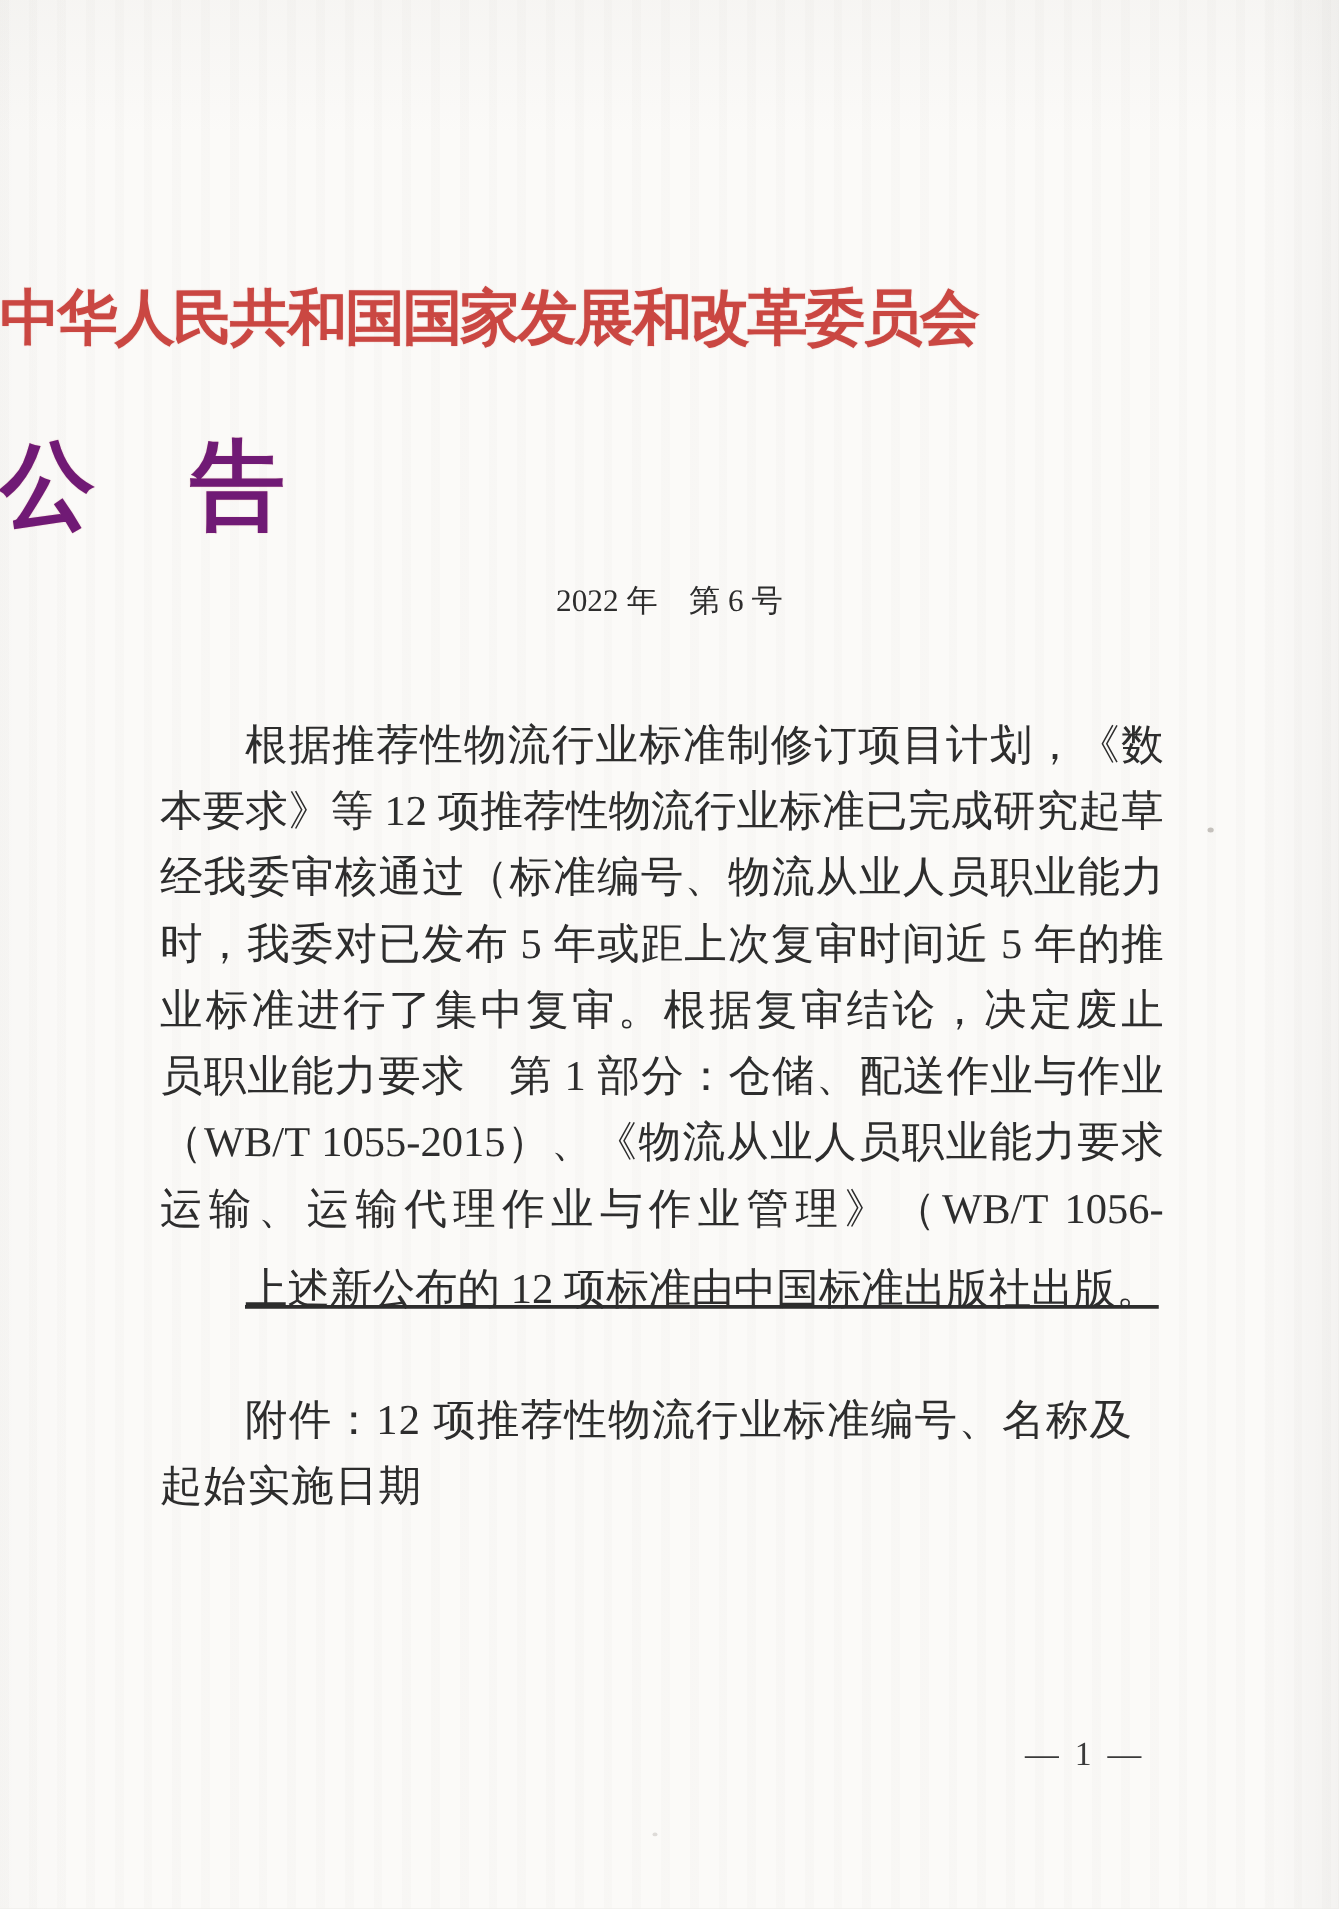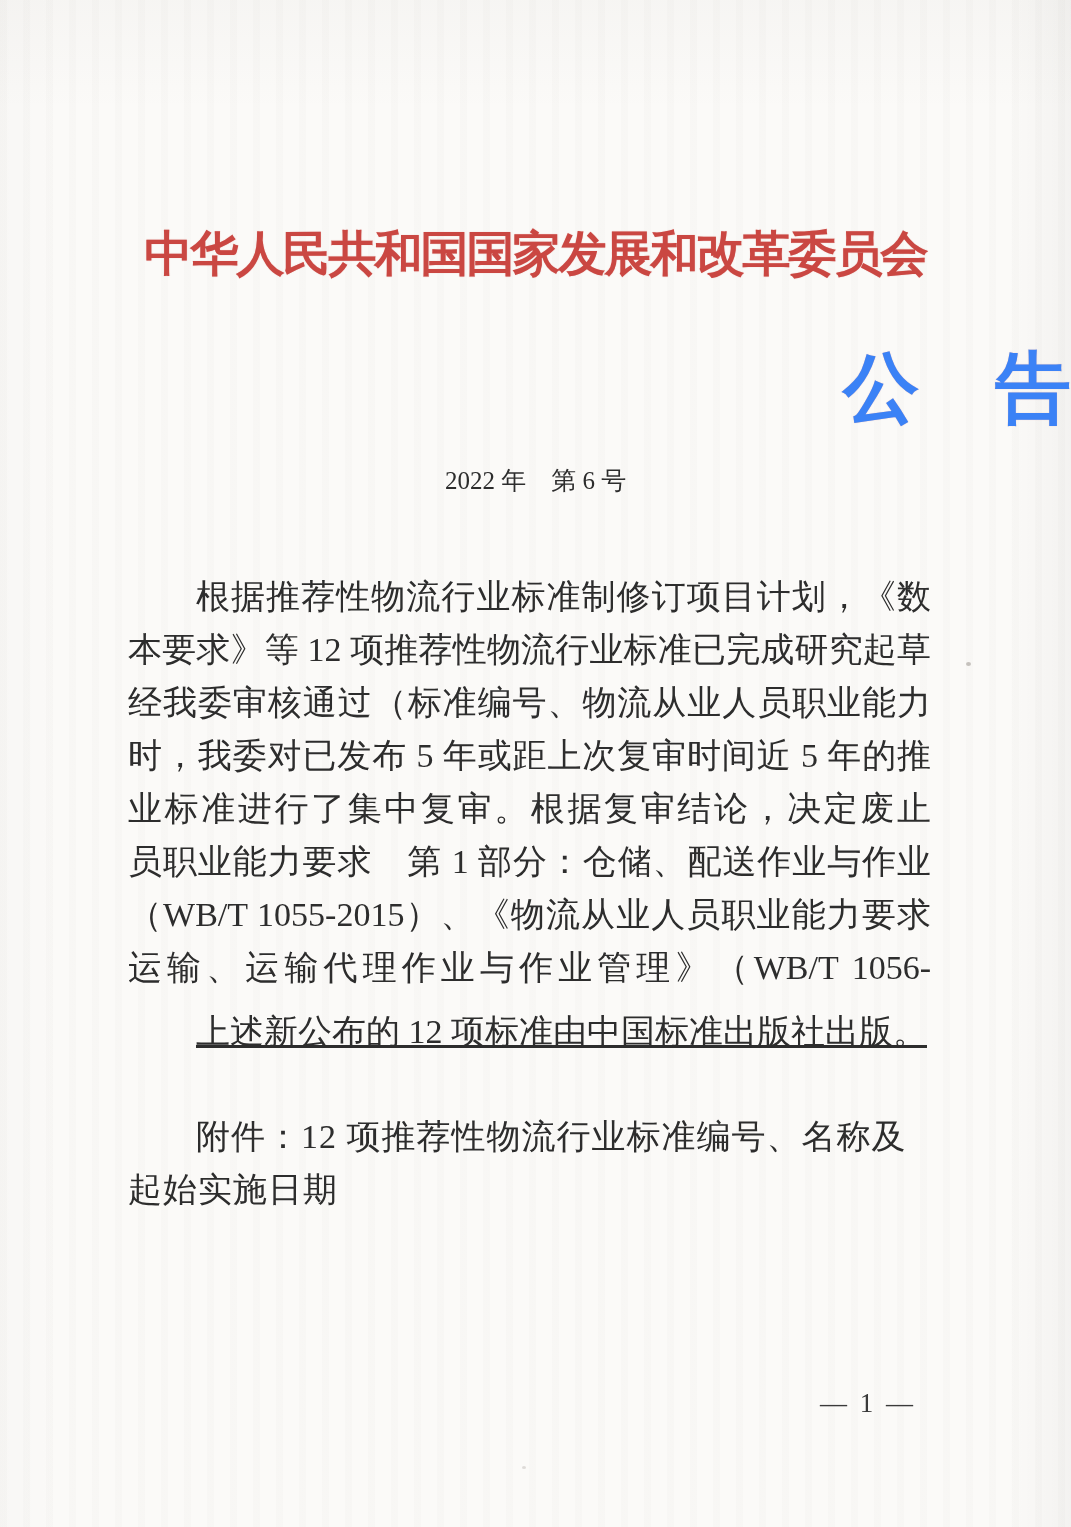--- a/index.html
+++ b/index.html
@@ -26,37 +26,36 @@
       linear-gradient(to right, rgba(0,0,0,0.012), rgba(0,0,0,0) 6%, rgba(0,0,0,0) 94%, rgba(0,0,0,0.03)),
       repeating-linear-gradient(90deg, rgba(120,115,105,0.022) 0 7px, rgba(0,0,0,0) 7px 23px),
       linear-gradient(to bottom, rgba(120,115,105,0.035), rgba(0,0,0,0) 110px);
     pointer-events: none;
   }
   .agency-title {
     position: absolute;
     top: 222px;
     left: 0;
     width: 100%;
-    text-align: center;
     font-size: 48px;
     font-weight: bold;
     letter-spacing: -2px;
     color: #ca4742;
     text-shadow: 0 0 1px rgba(202, 71, 66, 0.45);
     white-space: nowrap;
   }
   .announce-title {
     position: absolute;
     top: 338px;
     left: 0;
     width: 100%;
-    text-align: right;
+    text-align: left;
     font-size: 76px;
     font-weight: bold;
-    color: #3b82f6;
+    color: #701a75;
     text-shadow: 0 0 1px rgba(198, 74, 79, 0.4);
     white-space: nowrap;
   }
   .issue-line {
     position: absolute;
     top: 464px;
     left: 0;
     width: 100%;
     text-align: center;
     font-size: 25px;

